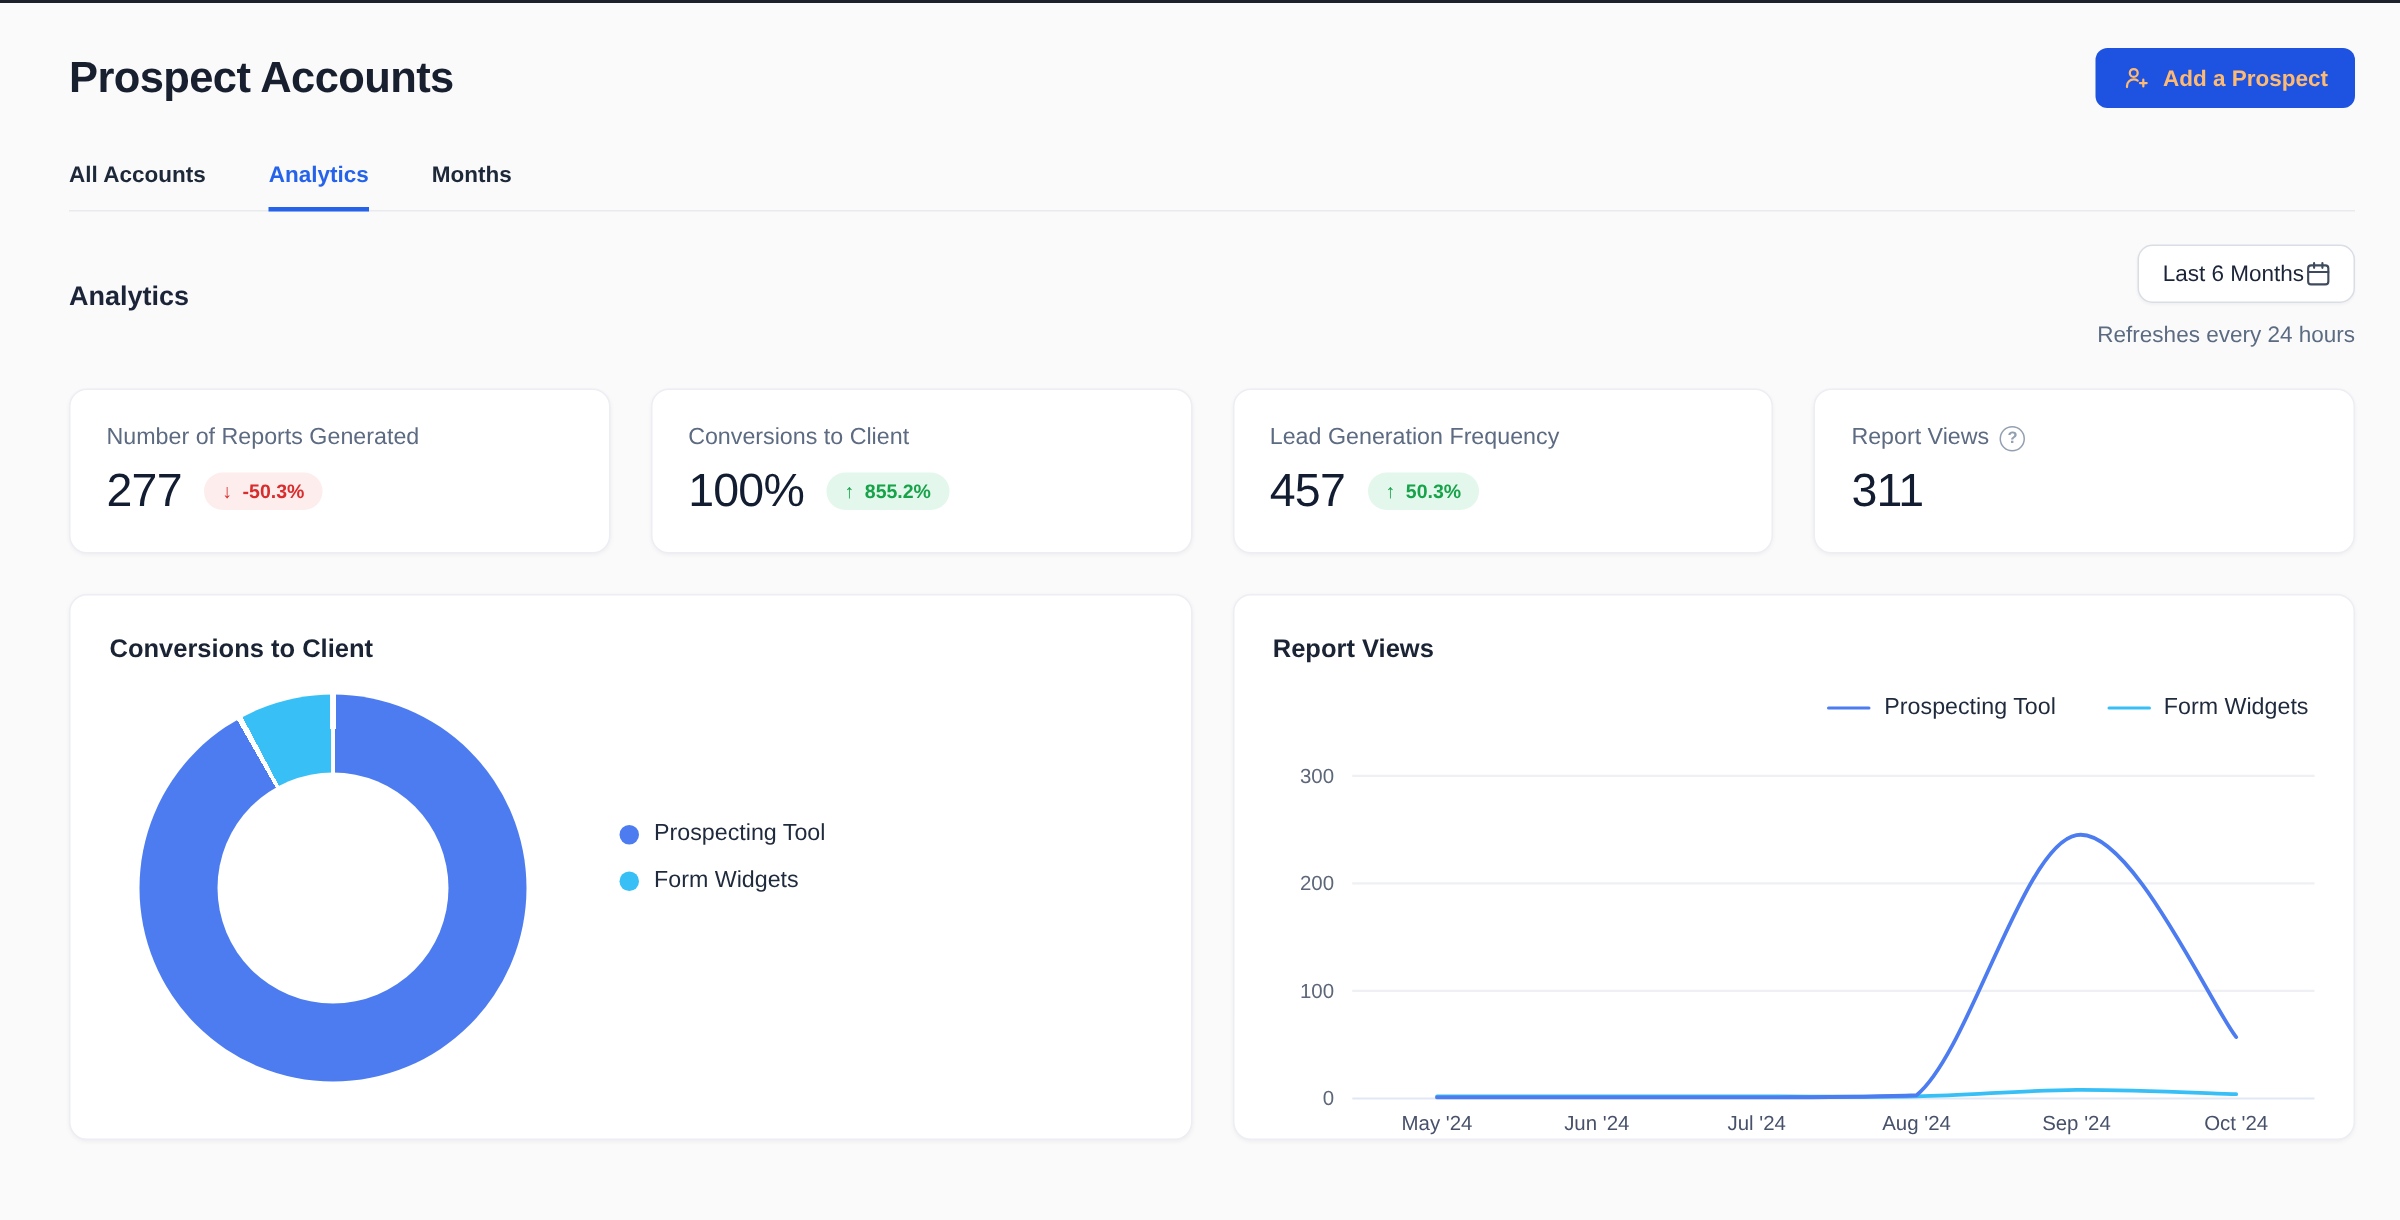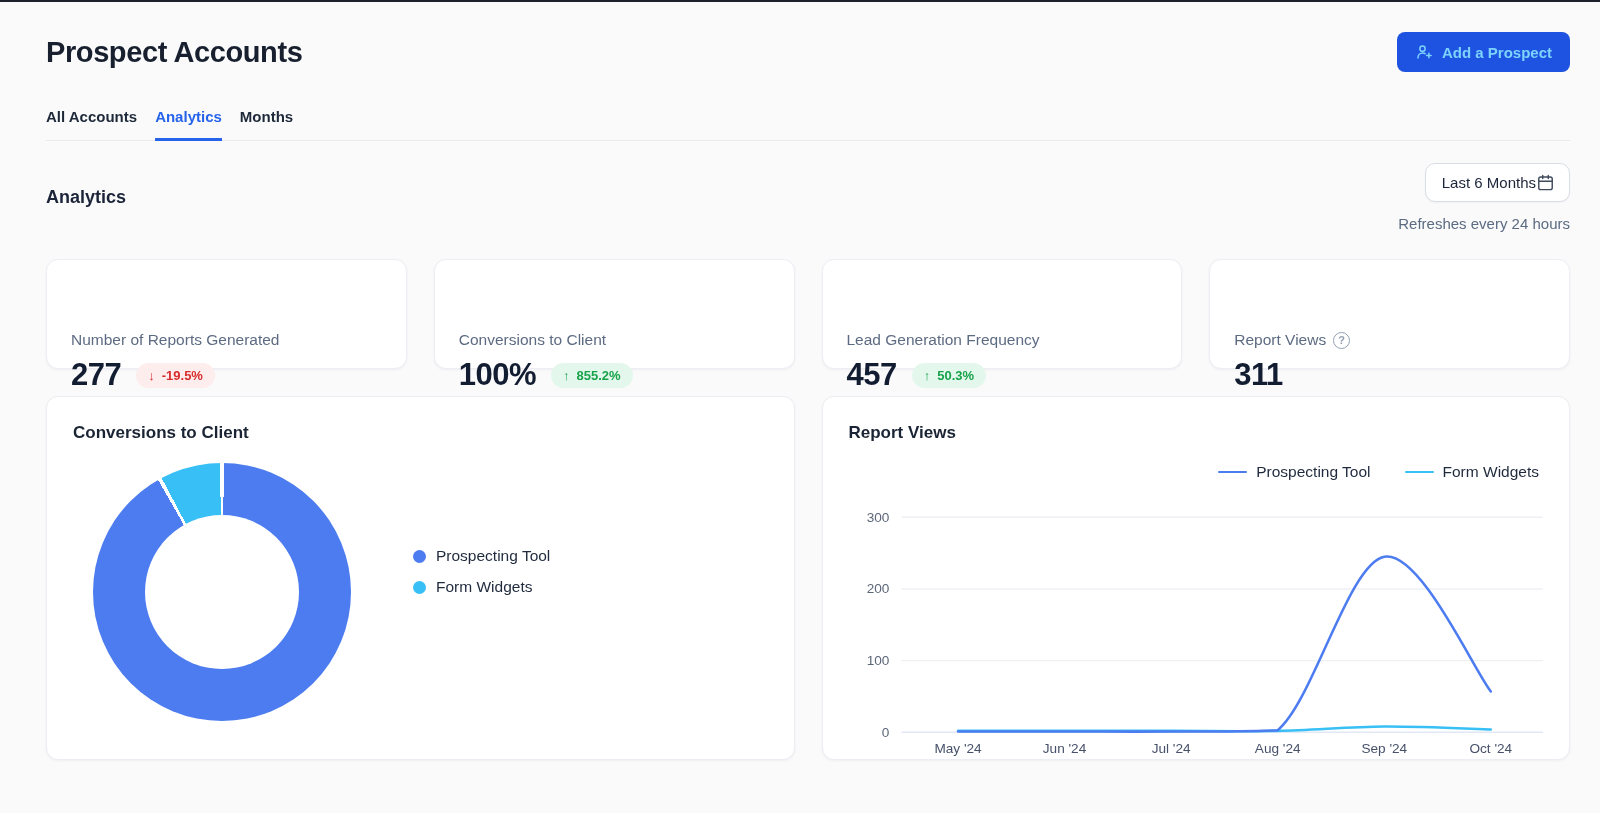--- a/index.html
+++ b/index.html
@@ -10,28 +10,28 @@
     color: #16202f;
   }
   .top-edge { height: 2px; background: #1c212b; width: 100%; }
   .content { padding: 0 30px 40px 46px; }
 
   
   .header-row { display: flex; justify-content: space-between; align-items: center; margin-top: 30px; }
   .page-title { font-size: 29px; font-weight: 700; letter-spacing: -0.4px; color: #18202f; }
   .add-btn {
     display: inline-flex; align-items: center; gap: 9px;
-    background: #1d53e0; color: #7dd3fc; border: none; border-radius: 8px;
+    background: #1d53e0; color: #fdba74; border: none; border-radius: 8px;
     padding: 11px 18px; font-size: 15px; font-weight: 600; cursor: pointer;
     font-family: inherit;
   }
   .add-btn svg { display: block; }
 
   
-  .tabs { display: flex; gap: 18px; margin-top: 36px; border-bottom: 1px solid #e8eaee; }
+  .tabs { display: flex; gap: 42px; margin-top: 36px; border-bottom: 1px solid #e8eaee; }
   .tab {
     padding-bottom: 13px; font-size: 15px; font-weight: 700; color: #1d2838;
     border-bottom: 3px solid transparent; margin-bottom: -1px; cursor: pointer;
   }
   .tab.active { color: #2563eb; border-bottom-color: #2563eb; }
 
   
   .analytics-row { display: flex; justify-content: space-between; align-items: flex-start; margin-top: 22px; }
   .section-heading { font-size: 18px; font-weight: 700; color: #1b2438; margin-top: 24px; }
   .range-col { display: flex; flex-direction: column; align-items: flex-end; }
@@ -44,23 +44,23 @@
   .range-btn svg { display: block; color: #3f4a5c; }
   .refresh-note { margin-top: 13px; font-size: 15px; color: #5b6b81; }
 
   
   .stats-grid { display: grid; grid-template-columns: repeat(4, 1fr); gap: 27px; margin-top: 27px; }
   .card {
     background: #fff; border: 1px solid #eceef3; border-radius: 12px;
     box-shadow: 0 1px 3px rgba(16,24,40,.05);
   }
   .stat-card { padding: 23px 24px; height: 110px; }
-  .stat-label { font-size: 15.5px; color: #5d6b82; display: flex; align-items: center; margin-top: 48px; }
+  .stat-label { font-size: 15.5px; color: #5d6b82; display: flex; align-items: center; }
   .stat-value-row { display: flex; align-items: center; gap: 15px; margin-top: 8px; }
-  .stat-value { font-size: 31px; font-weight: 700; color: #131d32; letter-spacing: -0.5px; }
+  .stat-value { font-size: 31px; font-weight: 400; color: #131d32; letter-spacing: -0.5px; }
   .pill {
     display: inline-flex; align-items: center; gap: 7px;
     border-radius: 999px; padding: 5px 12px; font-size: 13px; font-weight: 600;
   }
   .pill.down { background: #fdeded; color: #d92c2c; }
   .pill.up { background: #e4f7ec; color: #17a34a; }
   .pill .arrow { font-size: 13px; }
   .help-icon {
     display: inline-flex; align-items: center; justify-content: center;
     width: 17px; height: 17px; border: 1.4px solid #93a0b2; border-radius: 50%;
@@ -140,21 +140,21 @@
     </div>
   </div>
 
   <div class="stats-grid">
     <div class="card stat-card">
       <div class="stat-label">Number of Reports Generated</div>
       <div class="stat-value-row">
         <span class="stat-value">277</span>
         <span class="pill down">
           <span class="arrow">↓</span>
-          <span>-19.5%</span>
+          <span>-50.3%</span>
         </span>
       </div>
     </div>
     <div class="card stat-card">
       <div class="stat-label">Conversions to Client</div>
       <div class="stat-value-row">
         <span class="stat-value">100%</span>
         <span class="pill up">
           <span class="arrow">↑</span>
           <span>855.2%</span>

